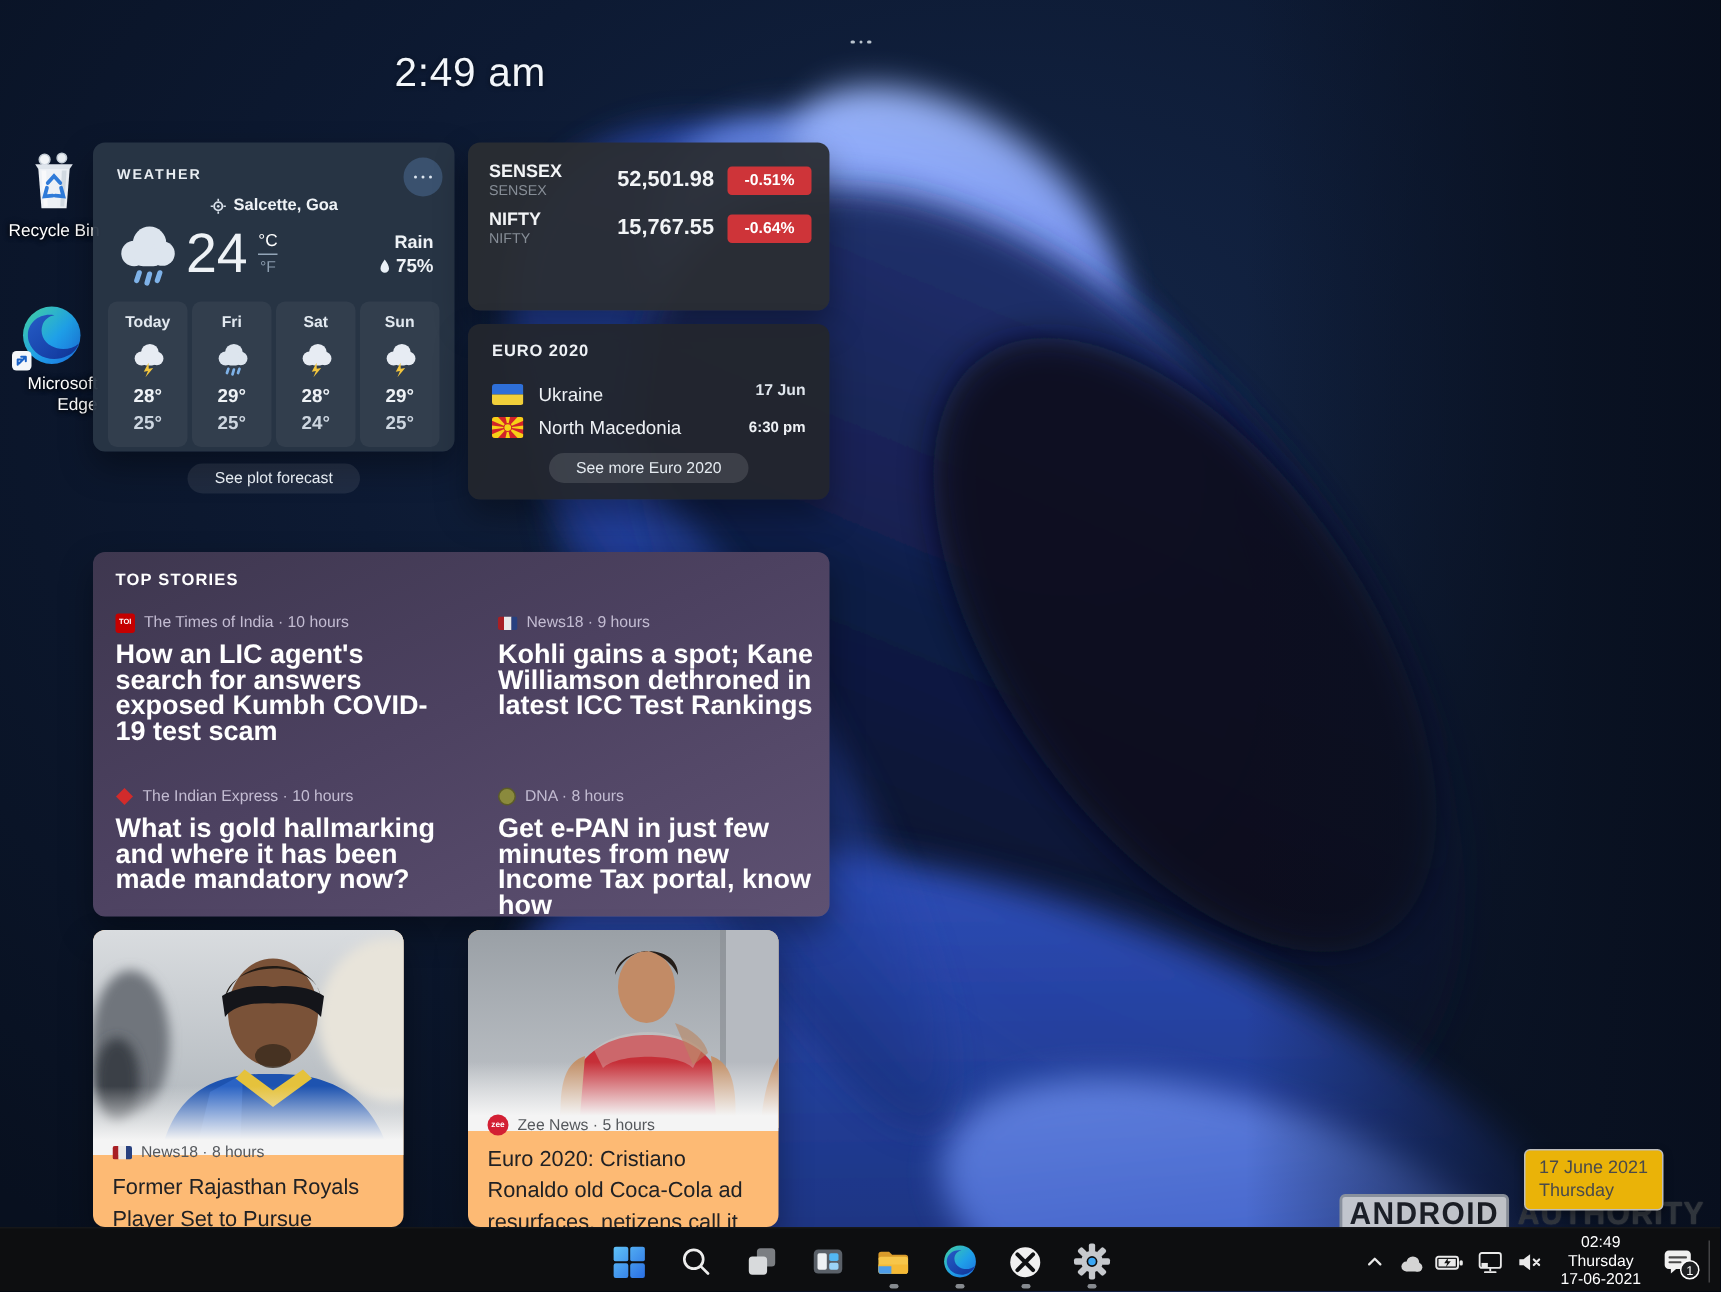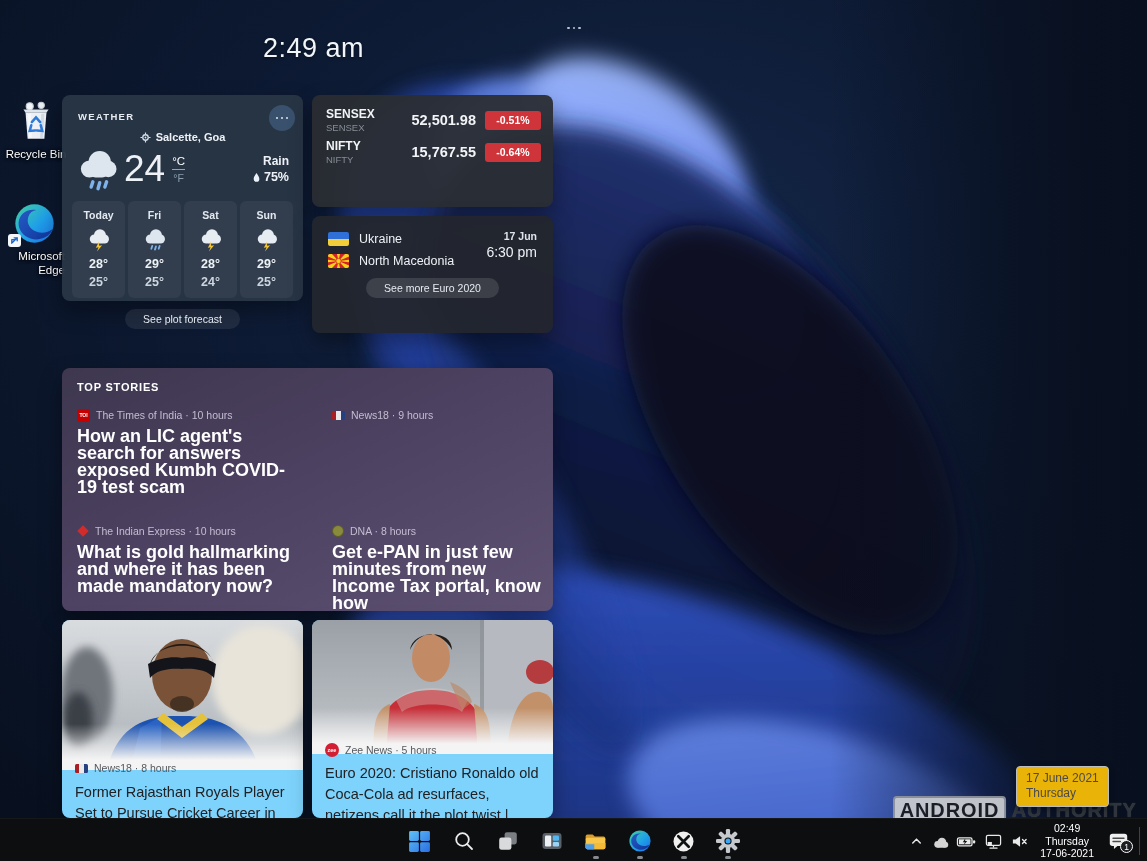--- a/index.html
+++ b/index.html
@@ -67,42 +67,42 @@
 
   
   .euro { left:312px; top:216px; width:241px; height:117px; background:rgba(35,38,45,.95); color:#eef1f5; }
   .e-title { font-size:11px; font-weight:bold; letter-spacing:.6px; padding:12px 0 0 16px; }
   .e-teams { padding:9px 0 0 16px; position:relative; }
   .e-row { display:flex; align-items:center; gap:10px; margin-top:5px; height:17px; }
   .e-name { font-size:12.5px; }
   .e-flag { width:21px; height:14px; border-radius:2px; overflow:hidden; flex:0 0 auto; }
   .e-when { position:absolute; right:16px; top:14px; text-align:right; }
   .e-date { font-size:10.5px; font-weight:bold; color:#dfe5ec; }
-  .e-time { font-size:14px; font-weight:normal; margin-top:2px; }
+  .e-time { font-size:10px; font-weight:bold; margin-top:14px; }
   .euro .pill { margin-top:9px; background:rgba(255,255,255,.12); }
 
   
   .stories { left:62px; top:368px; width:491px; height:243px; overflow:hidden; color:#fff;
              background:linear-gradient(155deg,#3e374f 0%,#4c4160 45%,#5e5172 100%); }
   .s-title { font-size:11px; font-weight:bold; letter-spacing:.8px; padding:13px 0 0 15px; }
   .s-grid { display:grid; grid-template-columns:228px 222px; column-gap:27px; row-gap:28px;
             padding:15px 0 0 15px; }
   .s-meta { display:flex; align-items:center; gap:6px; font-size:10.5px; color:#c3bcd2; height:14px; }
   .s-head { font-size:18px; font-weight:bold; line-height:17px; margin-top:6px; cursor:pointer; }
   .logo-toi { width:13px; height:13px; border-radius:2px; background:#c40000; color:#fff; font-size:5px;
               font-weight:bold; display:flex; align-items:center; justify-content:center; }
   .logo-n18 { width:13px; height:9px; border-radius:1.5px; overflow:hidden; display:flex; }
   .logo-n18 i { flex:1; } .n18a{background:#a81f24;} .n18b{background:#e9e9e9;} .n18c{background:#27407f;}
   .logo-ie { width:8px; height:8px; background:#d22b2b; transform:rotate(45deg); margin:0 2px; }
   .logo-dna { width:12px; height:12px; border-radius:50%; background:#8a8a3d; border:1px solid #5c5c28; }
   .logo-zee { width:14px; height:14px; border-radius:50%; background:#d31f33; color:#fff; font-size:5.5px;
               font-weight:bold; display:flex; align-items:center; justify-content:center; }
 
   
-  .ncard { top:620px; width:241px; height:198px; overflow:hidden; background:#7dd3fc; }
+  .ncard { top:620px; width:207px; height:198px; overflow:hidden; background:#fdba74; }
   .ncard .nimg { position:absolute; top:0; left:0; right:0; }
   .nfade { position:absolute; left:0; right:0; height:46px;
            background:linear-gradient(rgba(244,244,244,0), #f4f4f4 78%); }
   .n-meta { position:absolute; left:13px; display:flex; align-items:center; gap:6px;
             font-size:10.5px; color:#55585c; }
   .n-head { position:absolute; left:13px; right:12px; font-size:14.5px; line-height:21px;
             color:#202124; cursor:pointer; }
 
   
   .tooltip { position:absolute; left:1016px; top:766px; background:#eab308; border:1px solid #bdbdbd;
@@ -355,20 +355,21 @@
           <div class="m-name">NIFTY</div>
           <div class="m-sub">NIFTY</div>
         </div>
         <div class="m-val">15,767.55</div>
         <div class="m-badge">-0.64%</div>
       </div>
     </div>
   </div>
 
   <div class="card euro">
+    <div class="e-title">EURO 2020</div>
     <div class="e-teams">
       <div class="e-row">
         <span class="e-flag">
           <svg width="21" height="14" viewBox="0 0 21 14">
               <rect width="21" height="7" fill="#2e6fd8"></rect>
               <rect y="7" width="21" height="7" fill="#f0cf3a"></rect>
             </svg>
         </span>
         <span class="e-name">Ukraine</span>
       </div>
@@ -412,20 +413,21 @@
       </div>
       <div>
         <div class="s-meta">
           <span class="logo-n18">
               <i class="n18a"></i>
               <i class="n18b"></i>
               <i class="n18c"></i>
             </span>
           <span>News18 · 9 hours</span>
         </div>
+        <div class="s-head">Kohli gains a spot; Kane Williamson dethroned in latest ICC Test Rankings</div>
       </div>
       <div>
         <div class="s-meta">
           <span class="logo-ie"></span>
           <span>The Indian Express · 10 hours</span>
         </div>
         <div class="s-head">What is gold hallmarking and where it has been made mandatory now?</div>
       </div>
       <div>
         <div class="s-meta">

